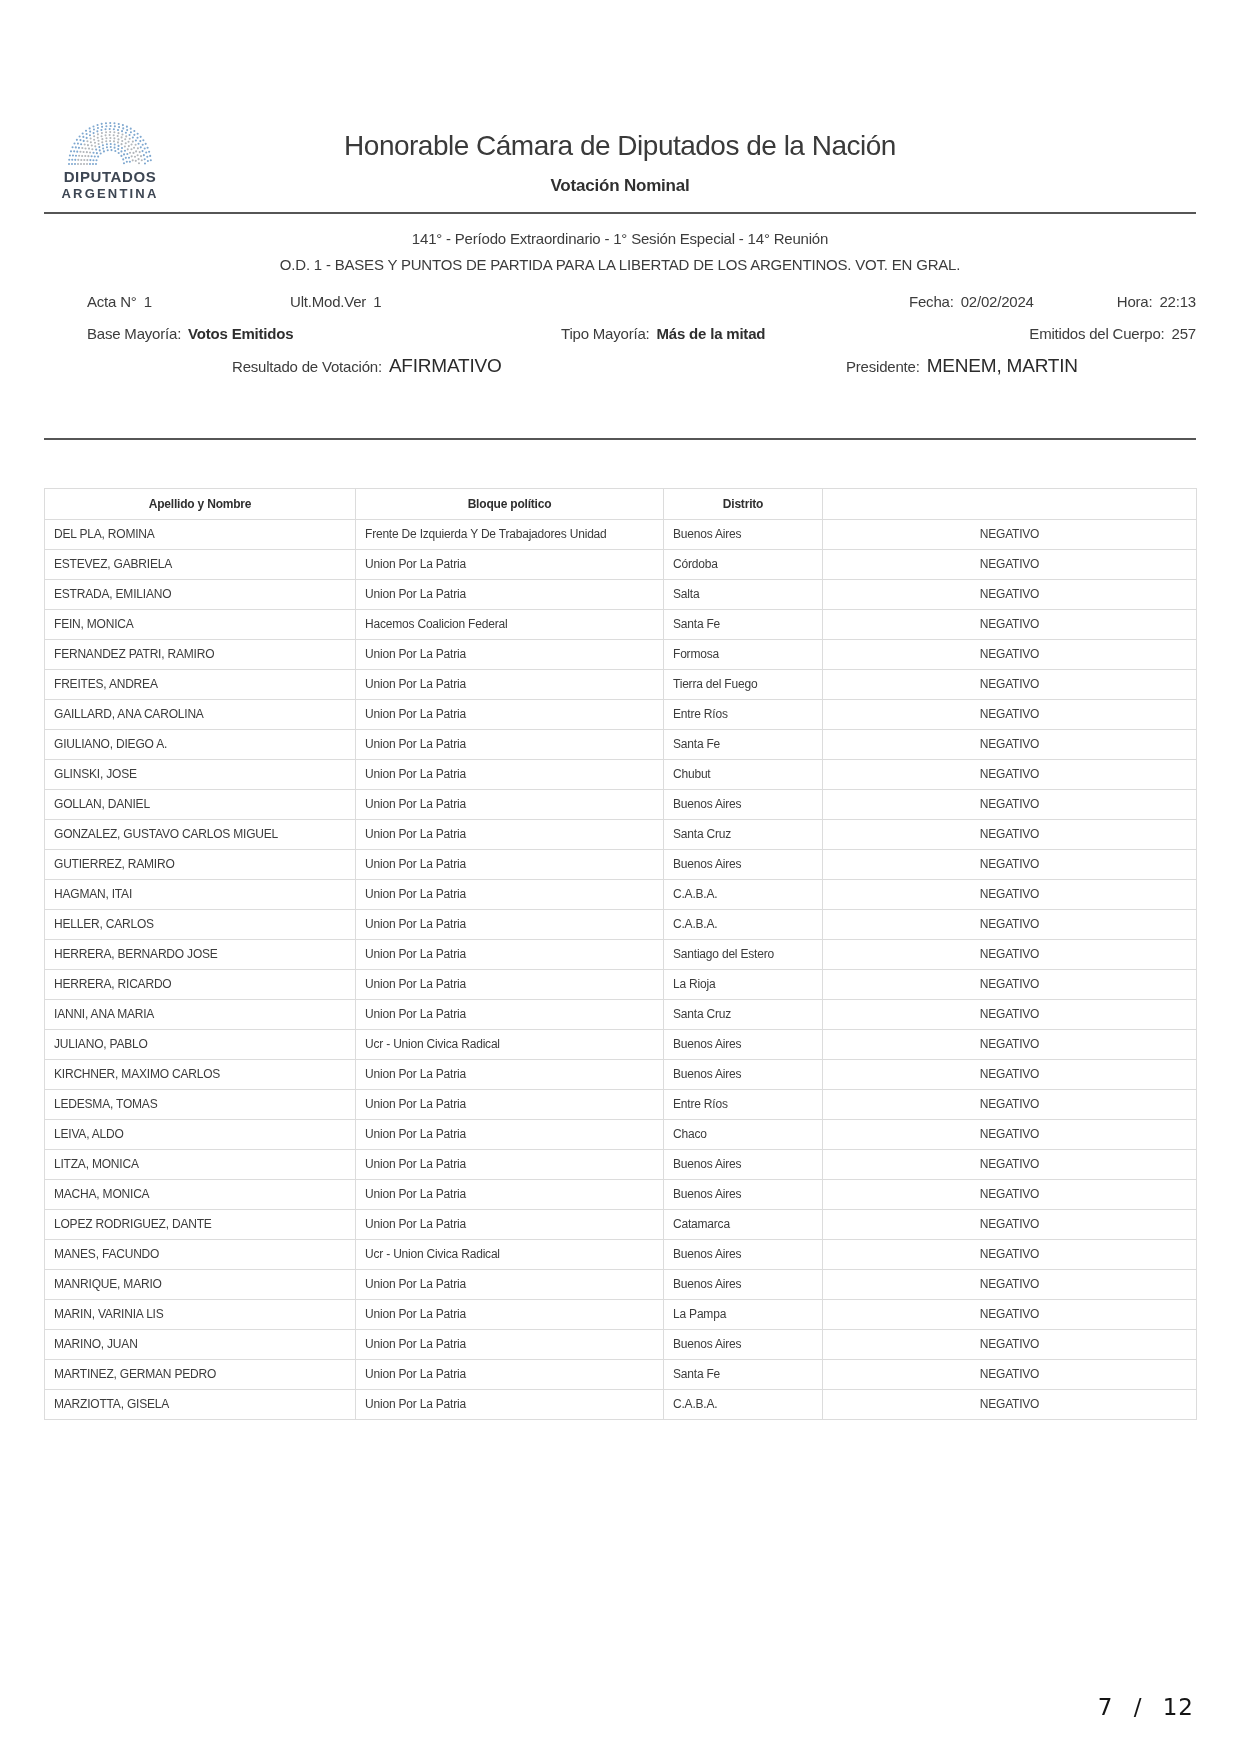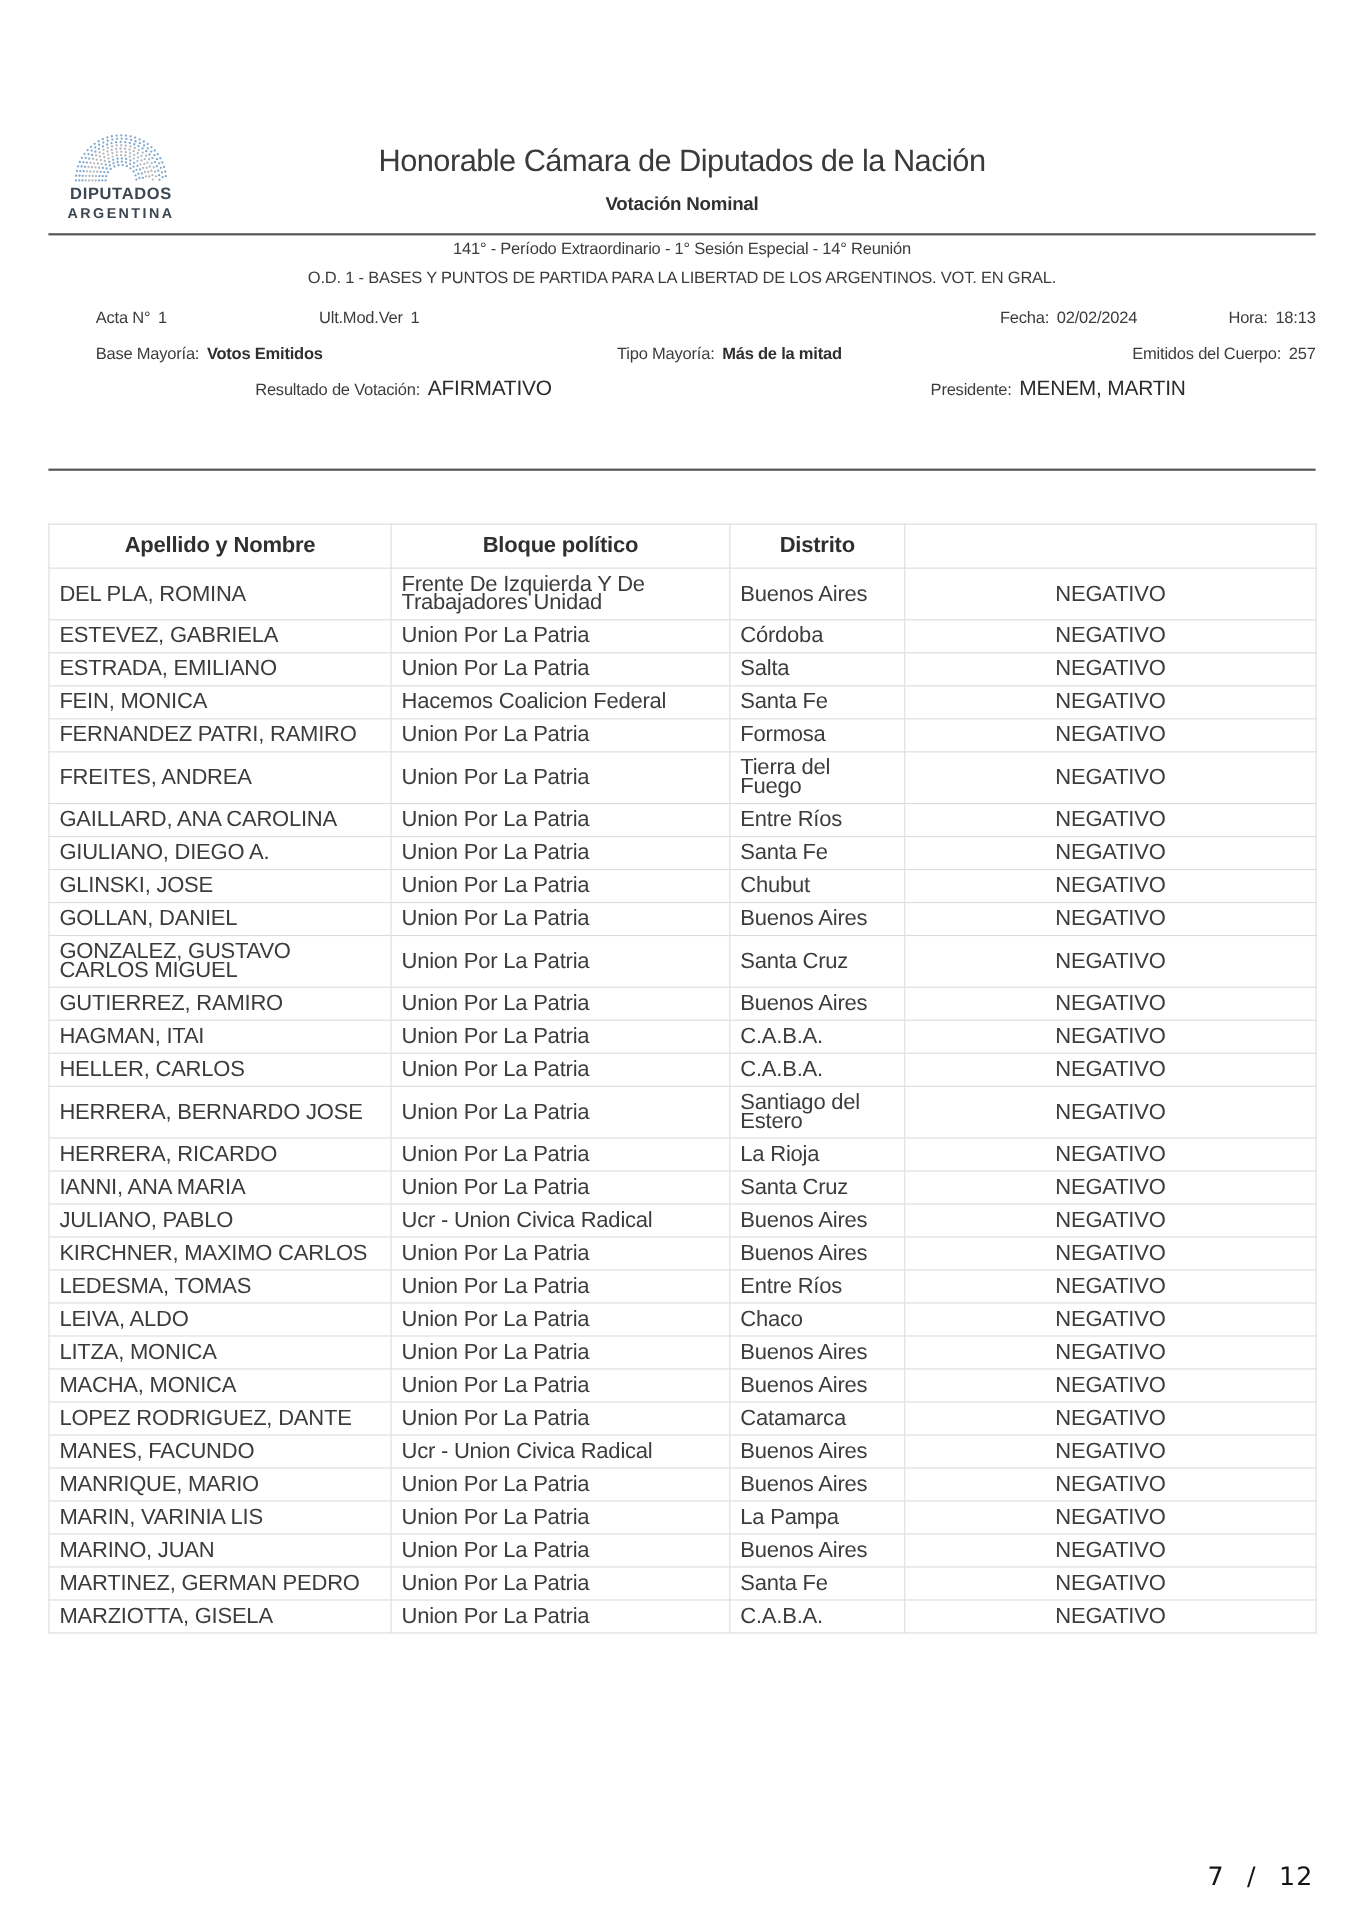--- a/index.html
+++ b/index.html
@@ -16,38 +16,38 @@
   .logo svg{display:block;margin:0 auto;}
   .logo-line1{font-size:15px;font-weight:bold;letter-spacing:.6px;color:#3d4653;margin-top:2px;}
   .logo-line2{font-size:13px;font-weight:bold;letter-spacing:2.2px;color:#3d4653;margin-top:1px;}
   .title-wrap{position:absolute;left:0;top:130px;width:100%;text-align:center;}
   .doc-title{font-size:28px;font-weight:400;letter-spacing:-.5px;color:#3a3a3a;}
   .doc-subtitle{font-size:17px;font-weight:bold;color:#303030;margin-top:14px;letter-spacing:-.2px;}
 
   .rule{border:none;border-top:2px solid #565656;margin:0 44px;}
 
   
-  .session{margin-top:4px;text-align:center;font-size:15px;letter-spacing:-.2px;color:#3c3c3c;}
+  .session{margin-top:16px;text-align:center;font-size:15px;letter-spacing:-.2px;color:#3c3c3c;}
   .session-line2{margin-top:9px;}
 
   
   .meta{position:relative;margin-top:20px;height:145px;font-size:15px;letter-spacing:-.2px;margin-left:43px;}
   .meta .row{position:absolute;left:44px;right:44px;height:22px;}
   .row-1{top:0;}
   .row-2{top:32px;}
   .row-3{top:62px;}
   .meta .item{position:absolute;white-space:nowrap;}
   .meta .val{margin-left:7px;}
   .bold-val{font-weight:bold;color:#2f2f2f;}
   .big-val{font-size:19px;color:#2b2b2b;letter-spacing:-.2px;}
   .row-3 .item{display:flex;align-items:baseline;}
 
   
   .table-wrap{margin:48px 44px 0 44px;}
-  table{border-collapse:collapse;width:1152px;table-layout:fixed;font-size:20px;color:#3c3c3c;letter-spacing:-.2px;}
+  table{border-collapse:collapse;width:1152px;table-layout:fixed;font-size:12px;color:#3c3c3c;letter-spacing:-.2px;}
   col.c1{width:311px;} col.c2{width:308px;} col.c3{width:159px;} col.c4{width:374px;}
   th,td{border:1px solid #dcdcdc;}
   th{font-weight:bold;text-align:center;padding:8px 8px;color:#2f2f2f;}
   td{padding:6px 9px;line-height:17px;vertical-align:middle;}
   td.c-vote{text-align:center;}
 
   
   .footer{position:absolute;top:1694px;right:46px;font-family:"DejaVu Sans",sans-serif;
           font-size:23px;color:#141414;word-spacing:12px;letter-spacing:1px;}
 </style>
@@ -86,21 +86,21 @@
   <div class="session">
     <div class="session-line1">141° - Período Extraordinario - 1° Sesión Especial - 14° Reunión</div>
     <div class="session-line2">O.D. 1 - BASES Y PUNTOS DE PARTIDA PARA LA LIBERTAD DE LOS ARGENTINOS. VOT. EN GRAL.</div>
   </div>
 
   <div class="meta">
     <div class="row row-1">
       <span class="item" style="left:0;"><span>Acta N°</span><span class="val">1</span></span>
       <span class="item" style="left:203px;"><span>Ult.Mod.Ver</span><span class="val">1</span></span>
       <span class="item" style="left:822px;"><span>Fecha:</span><span class="val">02/02/2024</span></span>
-      <span class="item" style="right:0;"><span>Hora:</span><span class="val">18:13</span></span>
+      <span class="item" style="right:0;"><span>Hora:</span><span class="val">22:13</span></span>
     </div>
     <div class="row row-2">
       <span class="item" style="left:0;"><span>Base Mayoría:</span><span class="val bold-val">Votos Emitidos</span></span>
       <span class="item" style="left:474px;"><span>Tipo Mayoría:</span><span class="val bold-val">Más de la mitad</span></span>
       <span class="item" style="right:0;"><span>Emitidos del Cuerpo:</span><span class="val">257</span></span>
     </div>
     <div class="row row-3">
       <span class="item" style="left:145px;">
           <span>Resultado de Votación:</span>
           <span class="val big-val">AFIRMATIVO</span>

